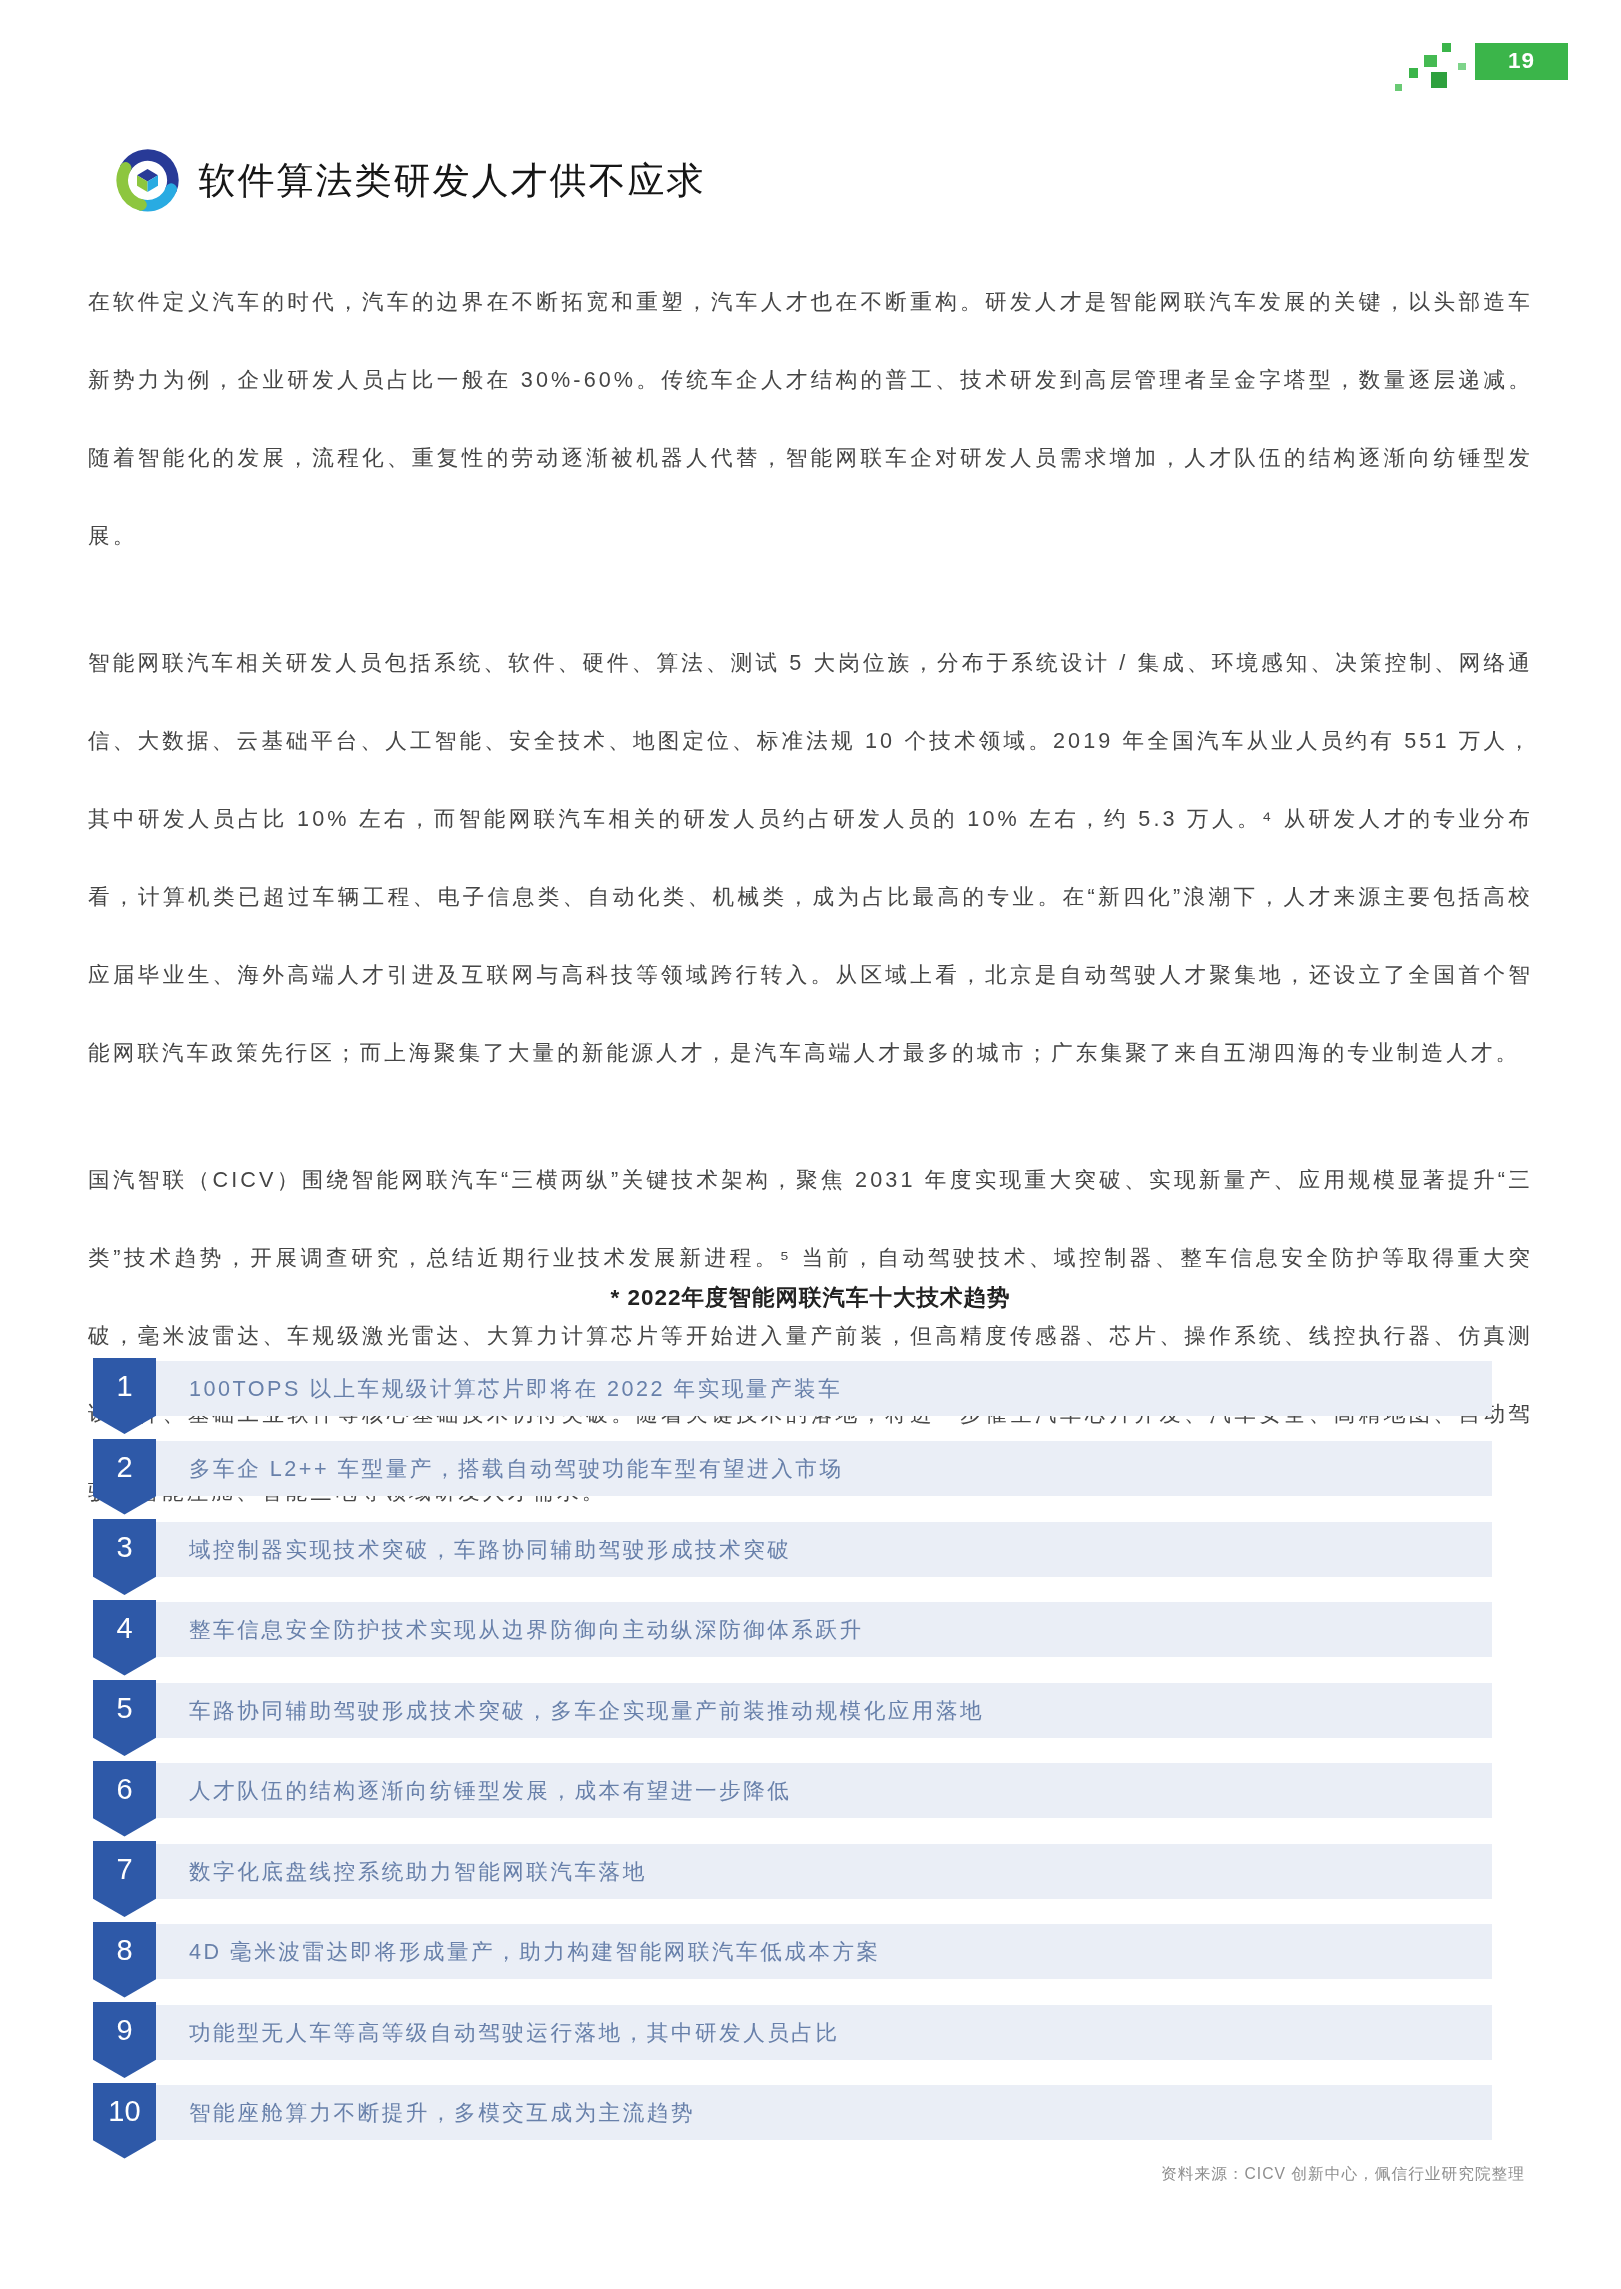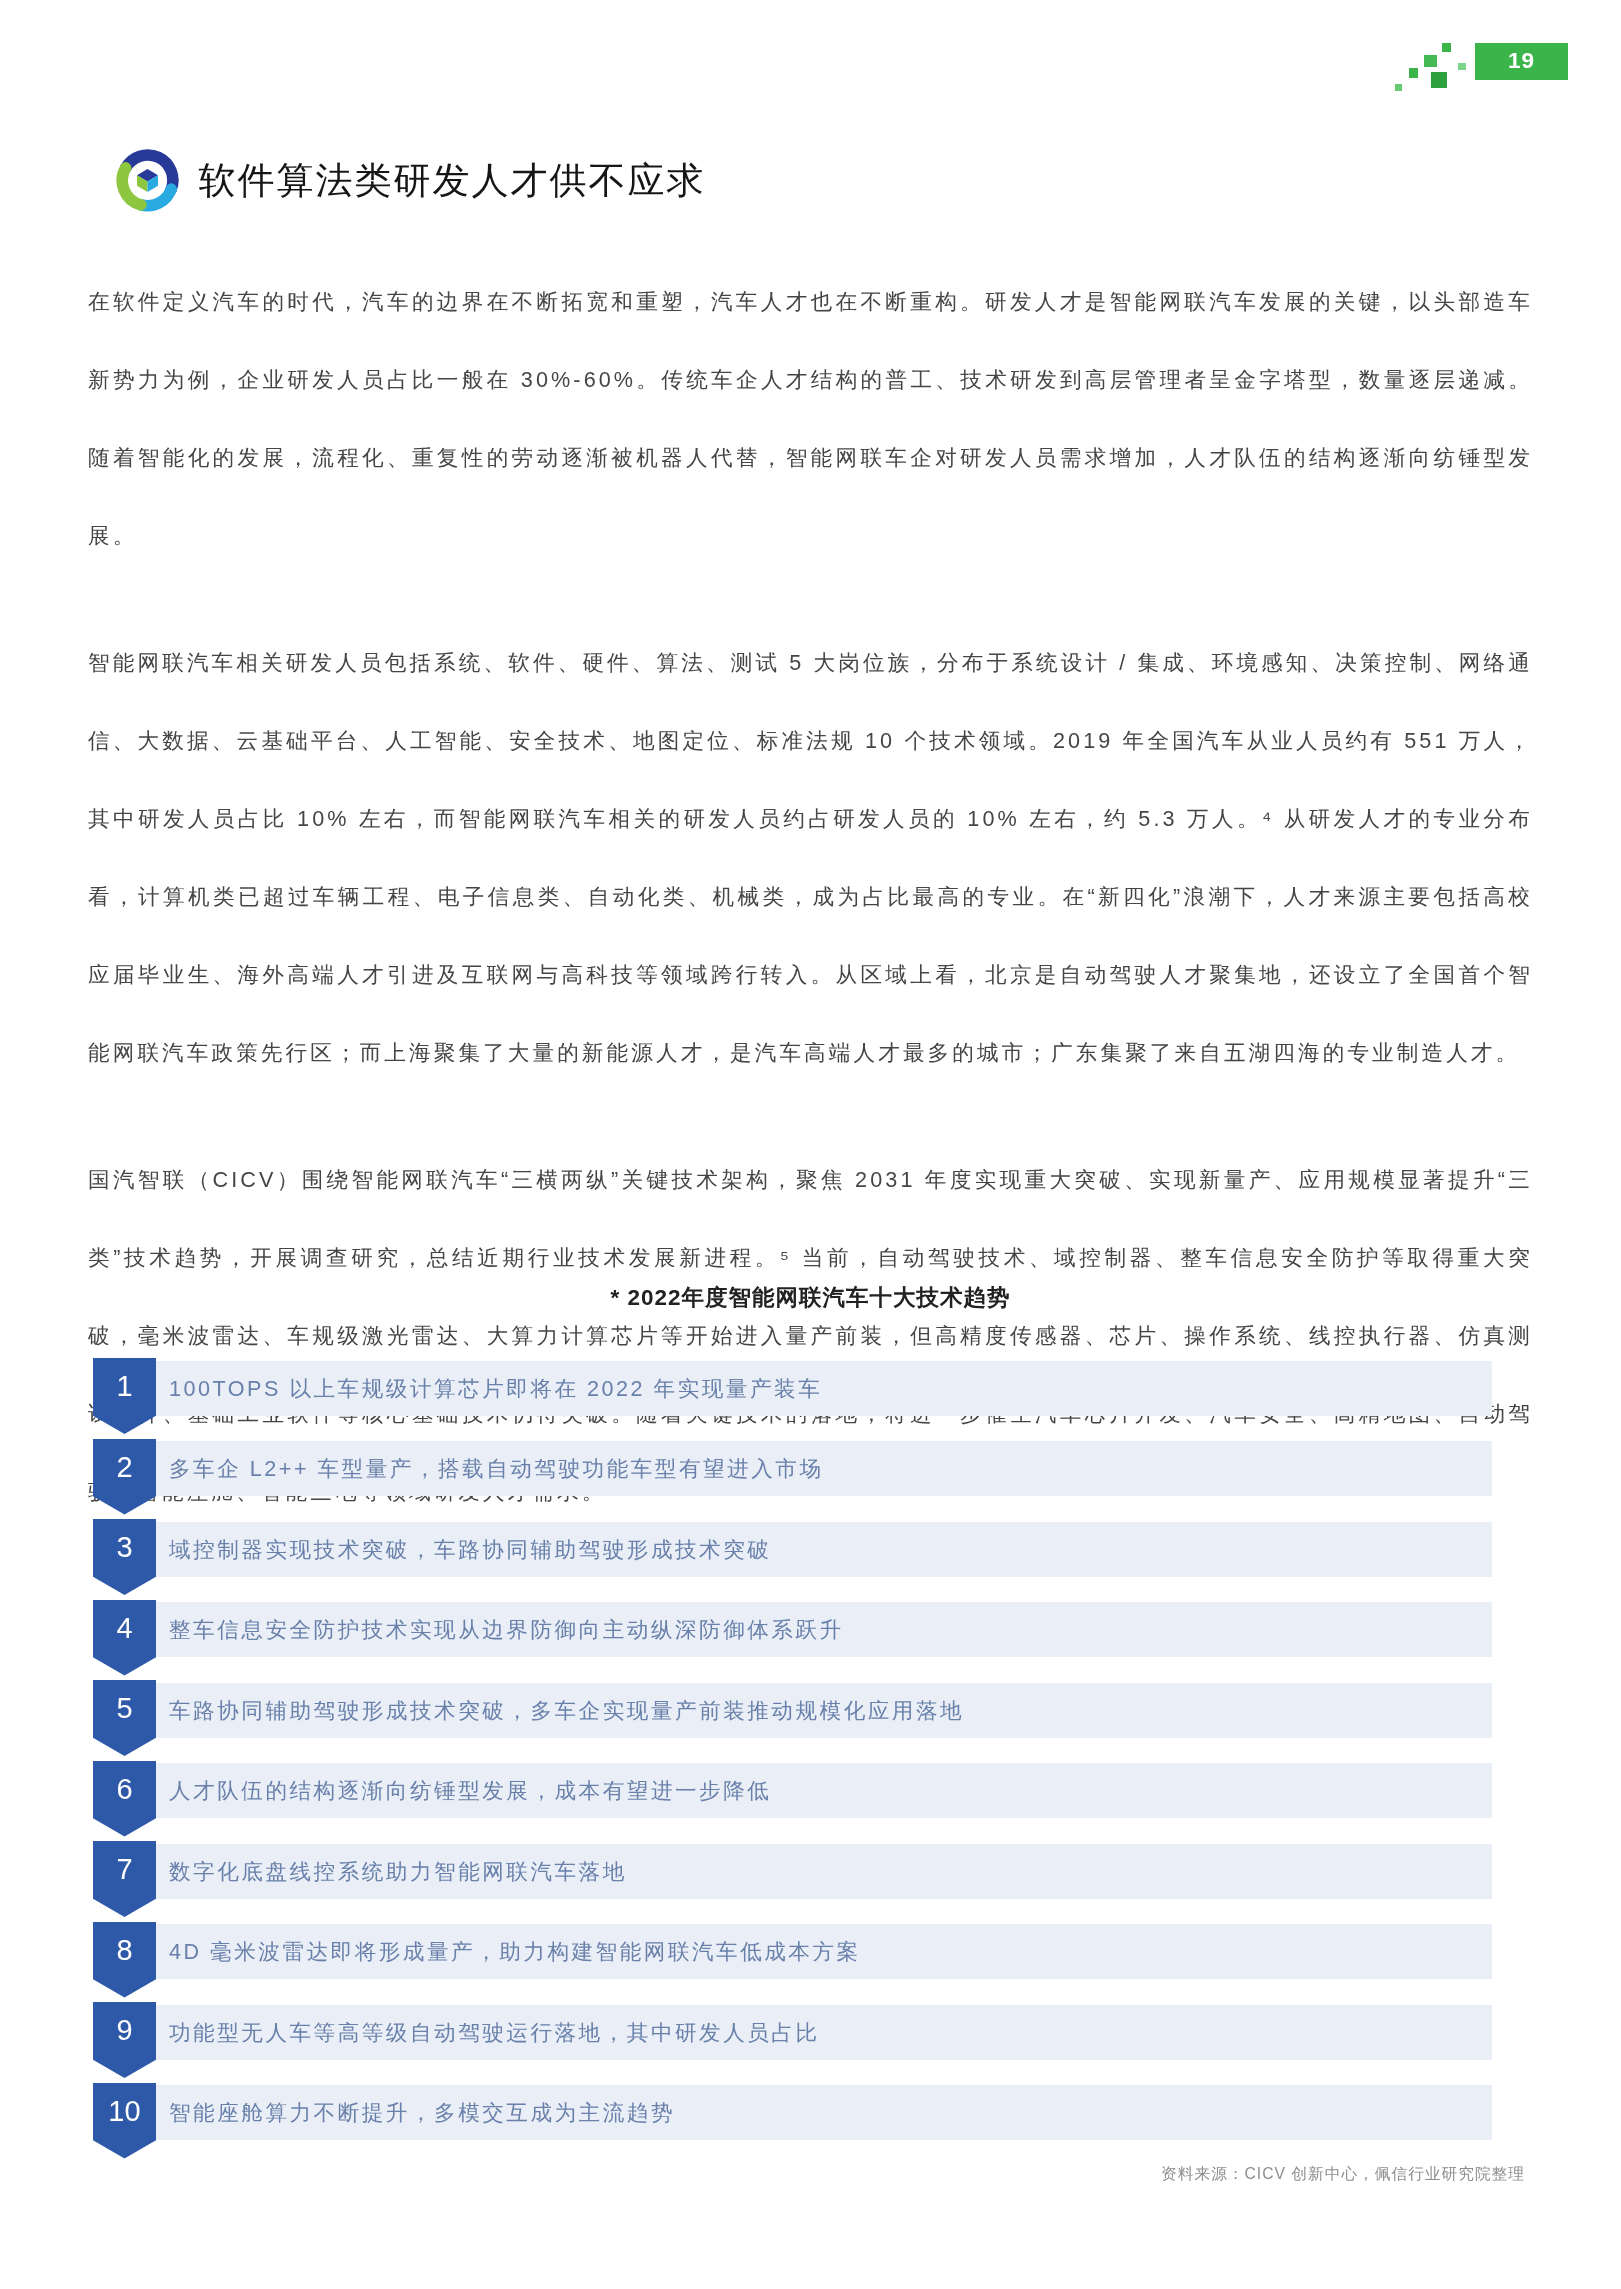--- a/index.html
+++ b/index.html
@@ -48,21 +48,21 @@
   .trends { position:absolute; top:1358px; left:93px; width:1399px; }
   .trend-row { display:flex; align-items:flex-start; margin-bottom:25.5px; height:55px; }
   .trend-num {
     flex:0 0 63px; width:63px; height:76px; background:#2e59a8; color:#ffffff;
     clip-path:polygon(0 0,100% 0,100% 76%,50% 100%,0 76%);
     display:flex; justify-content:center; align-items:flex-start;
     font-size:29px; line-height:57px; position:relative; z-index:2;
   }
   .trend-bar {
     flex:1 1 auto; height:55px; margin-top:2.9px; background:#eaeef6;
-    display:flex; align-items:center; padding-left:13px;
+    display:flex; align-items:center; padding-left:33px;
   }
   .trend-bar span { font-size:21.6px; color:#6880aa; letter-spacing:2.5px; }
 
   
   .source-note {
     position:absolute; top:2164px; right:96px;
     font-size:15.7px; color:#8e8e8e; letter-spacing:1px;
   }
 </style>
 </head>

